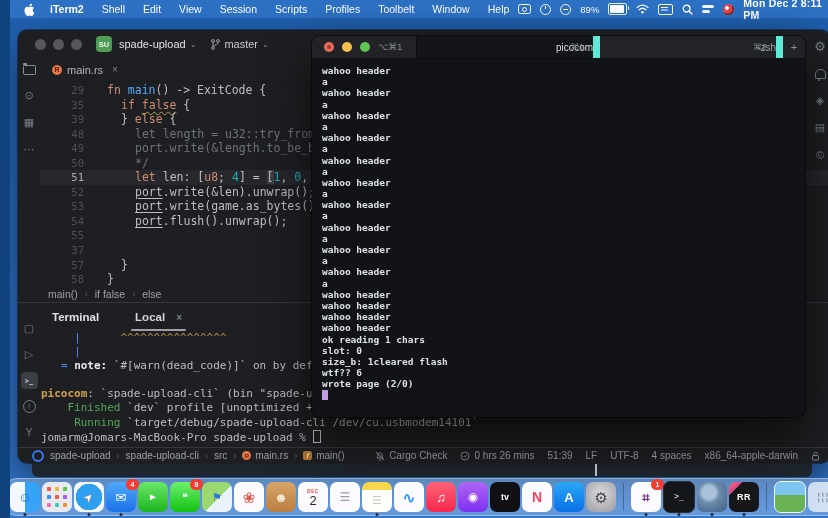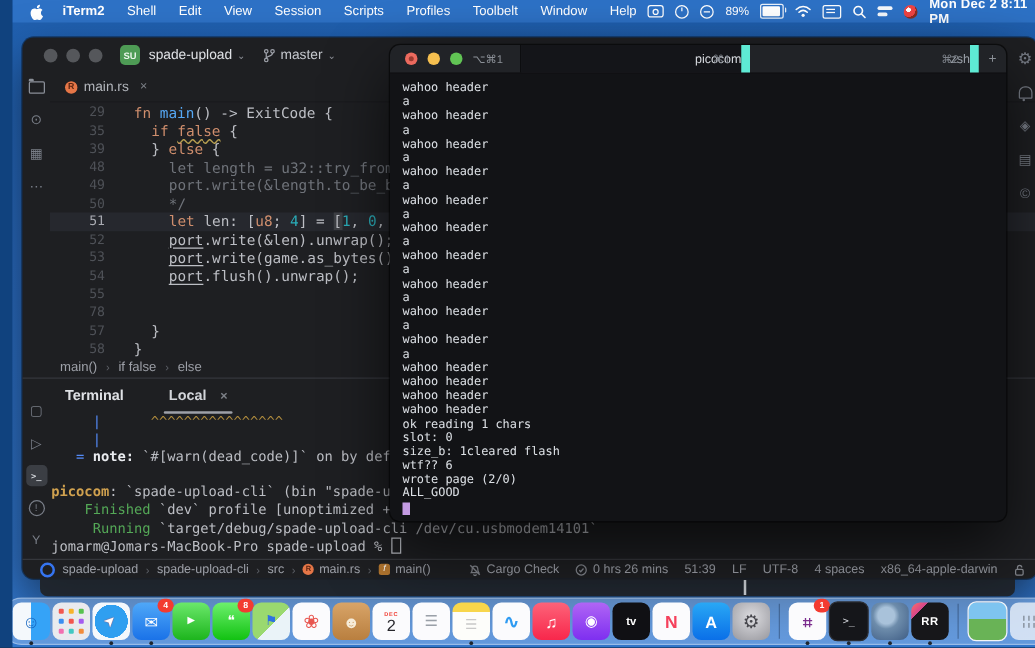--- a/index.html
+++ b/index.html
@@ -105,21 +105,21 @@
   #it-controls{display:flex;align-items:center;gap:8px;padding:0 10px 0 12px;border-right:1px solid #0c0d0f;}
   .tl2{width:10px;height:10px;border-radius:50%;}
   .tl2.r{background:#ec6a5e;position:relative;}
   .tl2.r::after{content:"";position:absolute;left:3px;top:3px;width:4px;height:4px;border-radius:50%;background:#9c3a30;}
   .tl2.y{background:#f5bf4f;} .tl2.g{background:#61c454;}
   #it-winshort{font-size:9px;color:#8a8f96;display:flex;align-items:center;padding-right:4px;}
   .it-tab{flex:1;display:flex;align-items:center;justify-content:flex-end;position:relative;font-size:10px;color:#9aa0a8;border-right:7px solid #5eead4;}
   .it-tab.active{background:#141519;color:#d8dbe0;}
   .it-short{position:absolute;right:9px;font-size:9px;color:#7d828a;}
   #it-plus{width:22px;display:flex;align-items:center;justify-content:center;color:#8a8f96;font-size:11px;}
-  #iterm-body{padding:6px 0 0 10px;font-family:"DejaVu Sans Mono",monospace;font-size:9.5px;color:#dde1e6;}
+  #iterm-body{padding:6px 0 0 10px;font-family:"DejaVu Sans Mono",monospace;font-size:9.5px;color:#dde1e6;font-weight:bold;}
   .itl{height:11.2px;line-height:11.2px;white-space:pre;}
   .itcursor{width:6px;height:10px;background:#c39be2;margin-top:1px;}
   
   #dock{position:absolute;left:50%;transform:translateX(-50%);bottom:2px;height:36px;border-radius:15px;
     background:rgba(150,190,240,.5);border:1px solid rgba(255,255,255,.35);display:flex;align-items:center;padding:0 7px;gap:2px;}
   .dicon{position:relative;width:30px;height:30px;border-radius:7px;display:flex;flex-direction:column;align-items:center;justify-content:center;flex:0 0 30px;}
   .dicon .glyph{font-size:13px;line-height:1;color:#fff;}
   .badge{position:absolute;top:-3px;right:-3px;min-width:11px;height:11px;border-radius:6px;background:#f33b30;color:#fff;
     font-size:7px;display:flex;align-items:center;justify-content:center;padding:0 1px;font-weight:bold;}
   .rdot{position:absolute;bottom:-4px;left:50%;transform:translateX(-50%);width:3px;height:3px;border-radius:50%;background:#20262e;}
@@ -308,21 +308,21 @@
         <div class="cl"><span class="ln">35</span><span class="codeseg" style="white-space: pre; padding-left: 24px;"><span class="tk-kw">if </span><span class="tk-warnu">false</span><span class="tk-def"> {</span></span></div>
         <div class="cl"><span class="ln">39</span><span class="codeseg" style="white-space: pre; padding-left: 24px;"><span class="tk-def">} </span><span class="tk-kw">else</span><span class="tk-def"> {</span></span></div>
         <div class="cl"><span class="ln">48</span><span class="codeseg" style="white-space: pre; padding-left: 38px;"><span class="tk-cmt">let length = u32::try_from(game.len()</span></span></div>
         <div class="cl"><span class="ln">49</span><span class="codeseg" style="white-space: pre; padding-left: 38px;"><span class="tk-cmt">port.write(&amp;length.to_be_bytes()).unw</span></span></div>
         <div class="cl"><span class="ln">50</span><span class="codeseg" style="white-space: pre; padding-left: 38px;"><span class="tk-cmt">*/</span></span></div>
         <div class="cl cur"><span class="ln">51</span><span class="codeseg" style="white-space: pre; padding-left: 38px;"><span class="tk-kw">let </span><span class="tk-def">len: [</span><span class="tk-kw">u8</span><span class="tk-def">; </span><span class="tk-num">4</span><span class="tk-def">] = </span><span class="tk-brk">[</span><span class="tk-num">1</span><span class="tk-def">, </span><span class="tk-num">0</span><span class="tk-def">, </span><span class="tk-num">0</span><span class="tk-def">, </span><span class="tk-num">0</span><span class="tk-brk">]</span><span class="tk-def">;</span></span></div>
         <div class="cl"><span class="ln">52</span><span class="codeseg" style="white-space: pre; padding-left: 38px;"><span class="tk-und">port</span><span class="tk-def">.write(&amp;len).unwrap();</span></span></div>
         <div class="cl"><span class="ln">53</span><span class="codeseg" style="white-space: pre; padding-left: 38px;"><span class="tk-und">port</span><span class="tk-def">.write(game.as_bytes()).unwrap()</span></span></div>
         <div class="cl"><span class="ln">54</span><span class="codeseg" style="white-space: pre; padding-left: 38px;"><span class="tk-und">port</span><span class="tk-def">.flush().unwrap();</span></span></div>
         <div class="cl"><span class="ln">55</span><span class="codeseg" style="white-space: pre; padding-left: 38px;"></span></div>
-        <div class="cl"><span class="ln">78</span></div>
+        <div class="cl"><span class="ln">37</span></div>
         <div class="cl"><span class="ln">57</span><span class="codeseg" style="white-space: pre; padding-left: 24px;"><span class="tk-def">}</span></span></div>
         <div class="cl"><span class="ln">58</span><span class="codeseg" style="white-space: pre; padding-left: 10px;"><span class="tk-def">}</span></span></div>
       </div>
 
     <div id="crumbs">
         <span class="crumb">main()</span>
         <span class="bsep">›</span>
         <span class="crumb">if false</span>
         <span class="bsep">›</span>
         <span class="crumb">else</span>
@@ -466,21 +466,20 @@
         <div class="itl">a</div>
         <div class="itl">wahoo header</div>
         <div class="itl">wahoo header</div>
         <div class="itl">wahoo header</div>
         <div class="itl">wahoo header</div>
         <div class="itl">ok reading 1 chars</div>
         <div class="itl">slot: 0</div>
         <div class="itl">size_b: 1cleared flash</div>
         <div class="itl">wtf?? 6</div>
         <div class="itl">wrote page (2/0)</div>
-        <div class="itl">ALL_GOOD</div>
         <div class="itcursor"></div>
       </div>
   </div>
 
   <div id="dock">
       <div class="dicon dock-finder">
         <span class="glyph">☺</span>
         <span class="rdot"></span>
       </div>
       <div class="dicon dock-launchpad">

